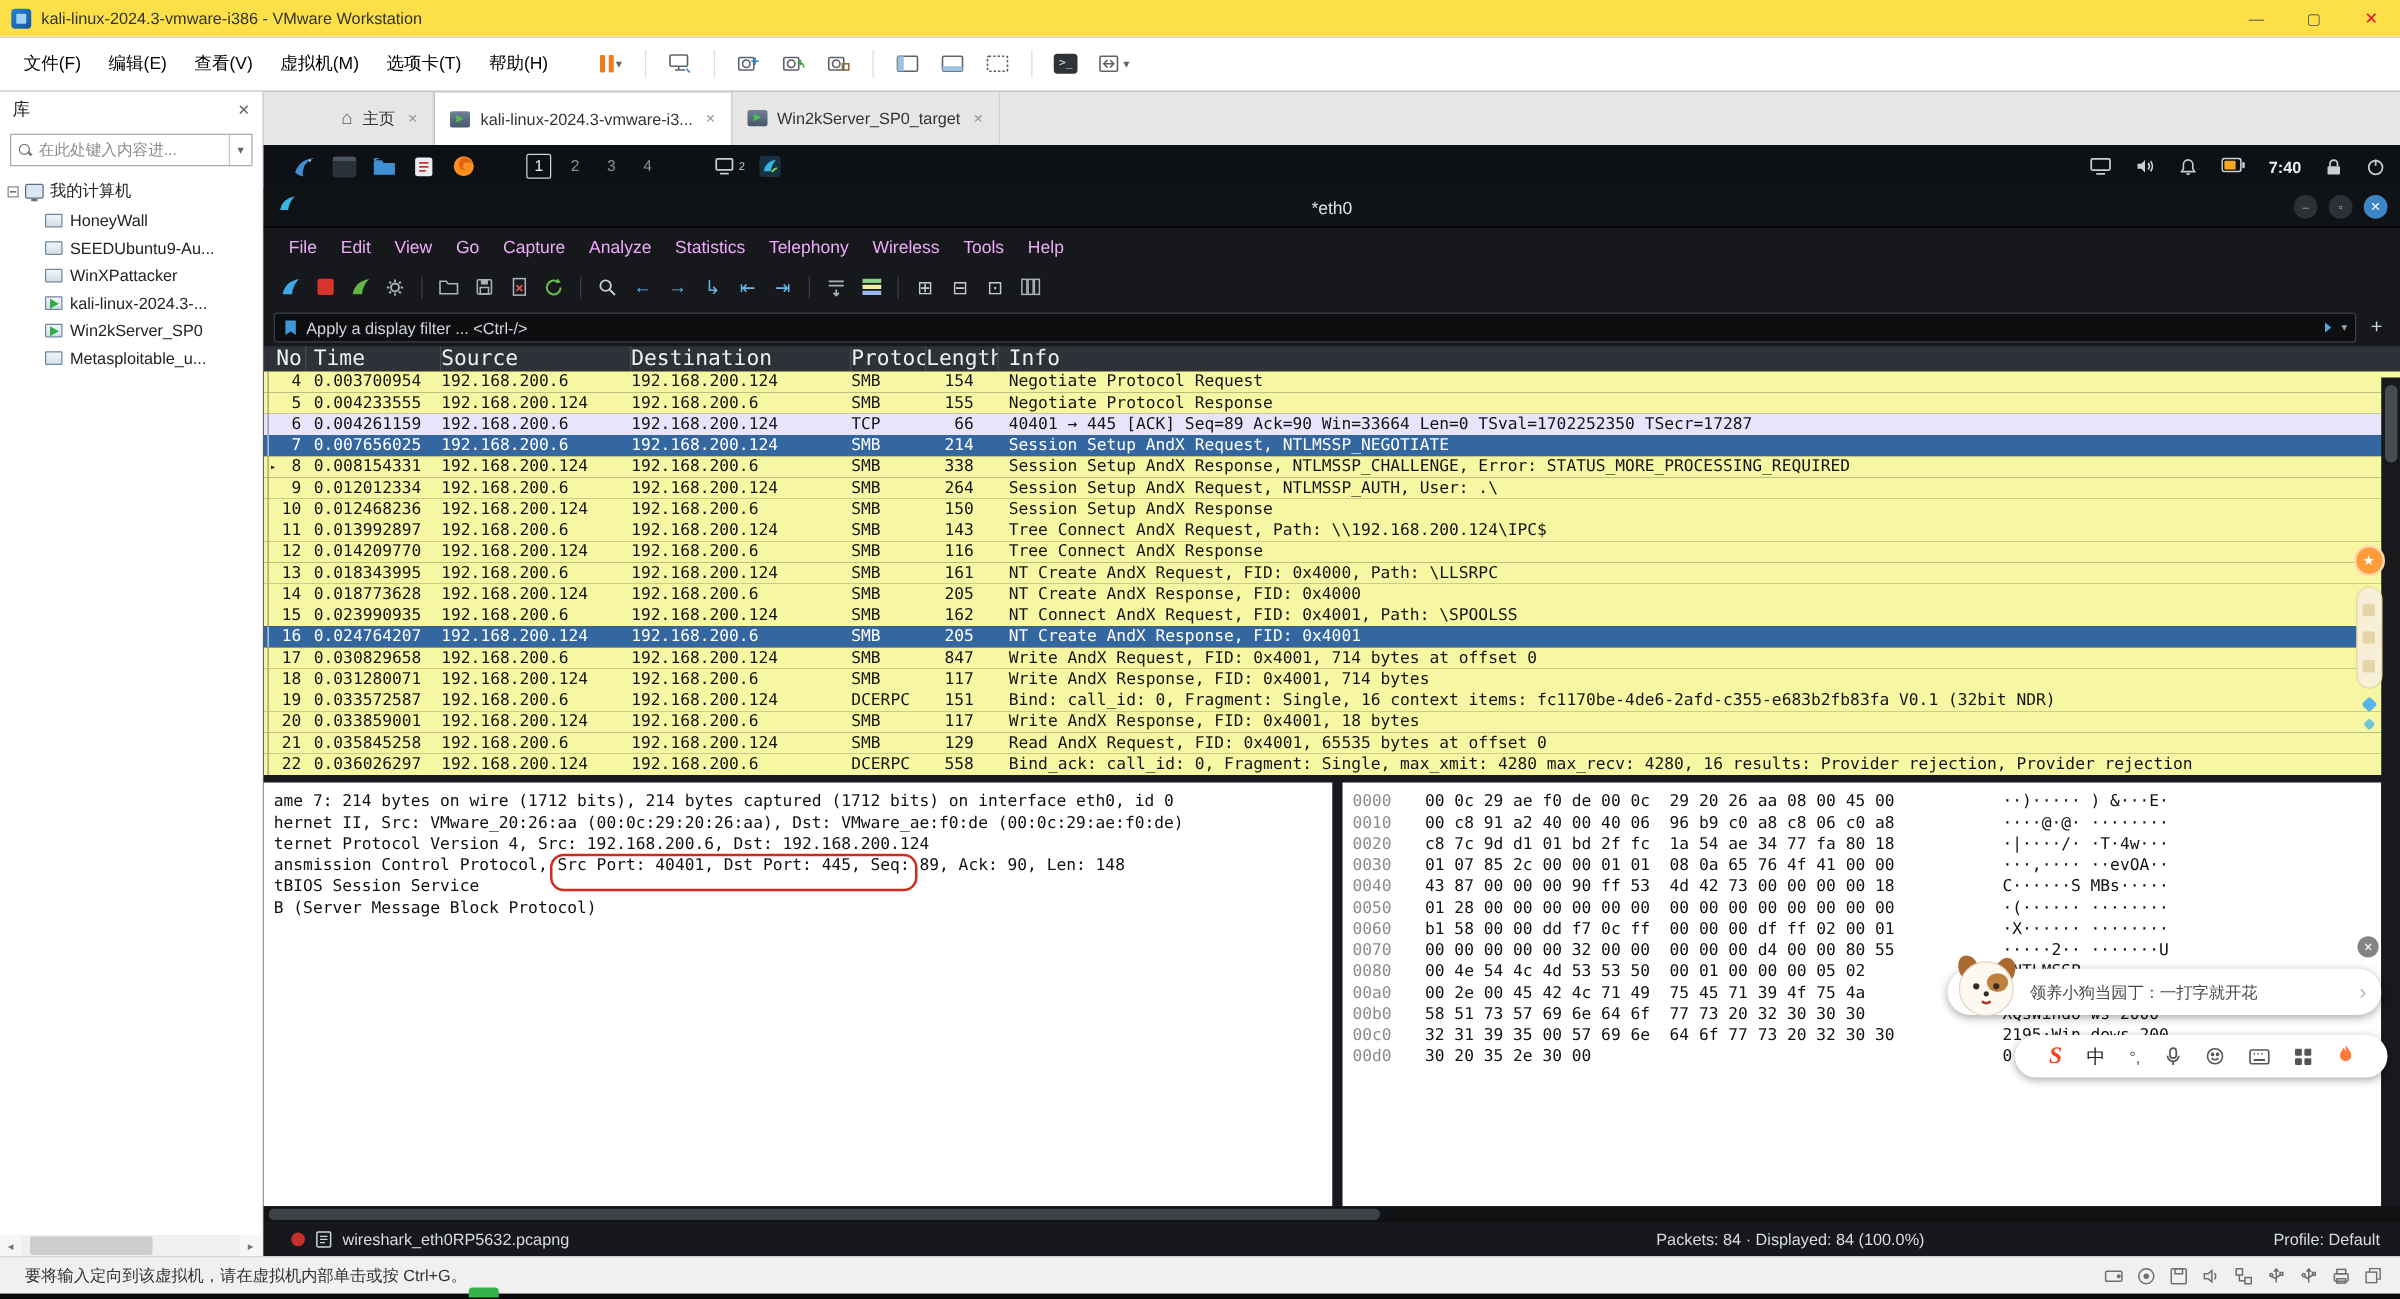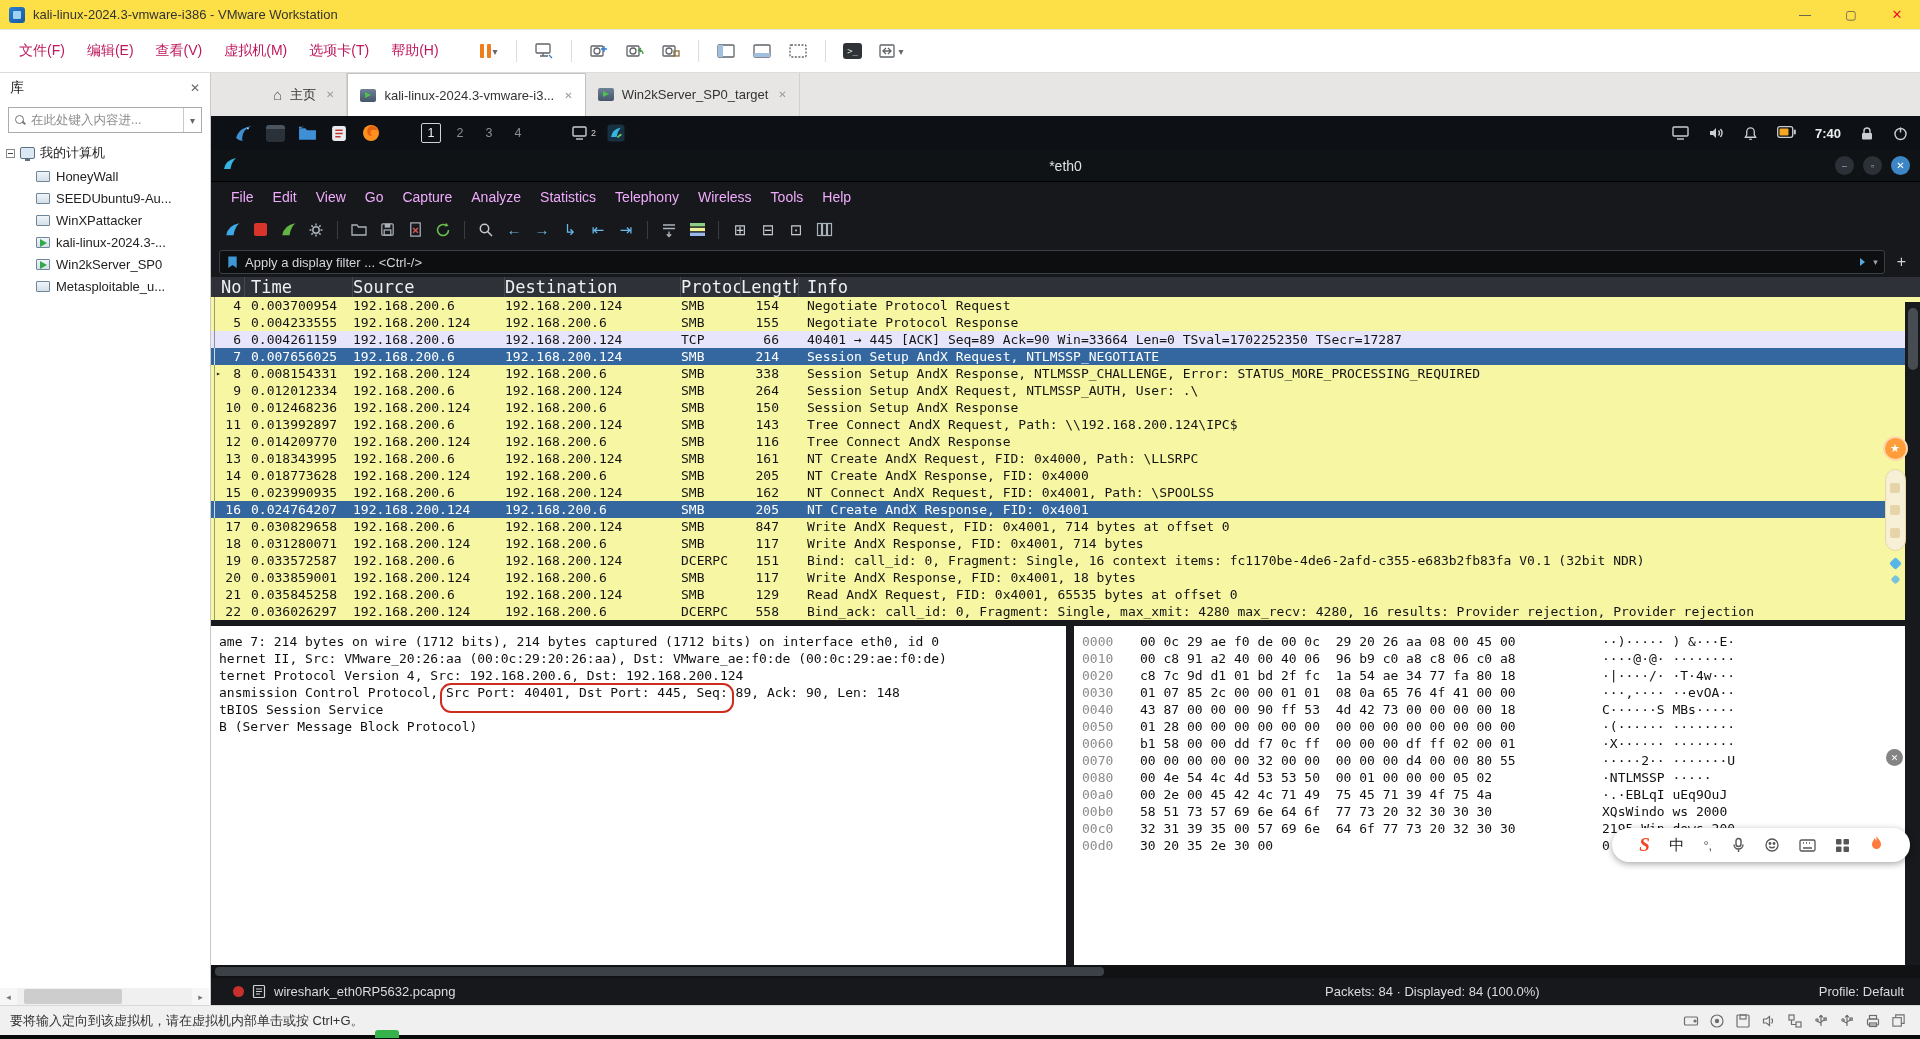--- a/index.html
+++ b/index.html
@@ -12,21 +12,21 @@
   .titlebar{position:absolute;left:0;top:0;width:100%;height:30px;background:#fde047;display:flex;align-items:center;border-bottom:1px solid #e3e3e3}
   .vmw-logo{width:16px;height:16px;margin:0 8px 0 9px;border-radius:3px;background:linear-gradient(135deg,#2a7fd4,#155a9e);position:relative}
   .vmw-logo::after{content:"";position:absolute;inset:4px;background:#9fd1f2;border-radius:1px}
   .title-text{font-size:13px;color:#333}
   .win-controls{margin-left:auto;display:flex;height:100%}
   .win-btn{width:46px;height:100%;display:flex;align-items:center;justify-content:center;font-size:12px;color:#555;cursor:default}
   .win-btn.close{color:#e8112d;font-size:13px}
 
   .menubar{position:absolute;left:0;top:30px;width:100%;height:43px;background:#fff;border-bottom:1px solid #dcdcdc;display:flex;align-items:center}
   .menus{display:flex;gap:4px;padding-left:10px}
-  .menu-item{font-size:14px;color:#be185d;padding:5px 9px;border-radius:2px}
+  .menu-item{font-size:14px;color:#000000;padding:5px 9px;border-radius:2px}
   .vm-toolbar{display:flex;align-items:center;gap:6px;margin-left:26px}
   .tb-btn{height:30px;min-width:30px;display:flex;align-items:center;justify-content:center;border-radius:3px;padding:0 3px}
   .pause-bars{display:flex;gap:3px}
   .pause-bars i{display:block;width:4px;height:14px;background:#ef7d1a;border-radius:1px}
   .caret{font-size:10px;color:#666;margin-left:2px}
   .tb-sep{width:1px;height:22px;background:#ddd;margin:0 6px}
   .tb-svg{stroke:#5f6368;fill:none;stroke-width:1.3}
   .console-chip{background:#2f3338;color:#cfe8cf;font-family:"DejaVu Sans Mono",monospace;font-size:9px;border-radius:3px;padding:3px 4px}
 
   .tabbar{position:absolute;left:211px;right:0;top:73px;height:43px;background:#e8e6e4;display:flex;align-items:stretch;padding-left:50px}
@@ -135,21 +135,21 @@
   .ws-hscroll{height:13px;background:#101214;position:relative}
   .ws-hthumb{position:absolute;left:4px;top:2px;height:9px;width:52%;background:#3c4147;border-radius:4px}
   .ws-status{height:27px;background:#16181c;display:flex;align-items:center;position:relative;color:#d9dcdf;font-size:13px}
   .reddot{width:11px;height:11px;border-radius:50%;background:#c9302c;margin:0 8px 0 22px}
   .ws-file{color:#d9dcdf}
   .ws-pkts{position:absolute;left:1114px}
   .ws-profile{position:absolute;right:16px}
 
   
   .vm-status{position:absolute;left:0;top:1005px;width:100%;height:30px;background:#f0f0f0;border-top:1px solid #d8d8d8;display:flex;align-items:center;font-size:13px;color:#333}
-  .vm-status .hint{margin-left:10px}
+  .vm-status .hint{margin-left:20px}
   .status-icons{margin-left:auto;display:flex;align-items:center;gap:10px;margin-right:14px}
   .sic{stroke:#6e6e6e;fill:none;stroke-width:1.2}
   .bottom-strip{position:absolute;left:0;top:1035px;width:100%;height:4px;background:#0a0a0a}
   .green-sliver{position:absolute;left:375px;top:1030px;width:24px;height:8px;background:#35b24a;border-radius:3px 3px 0 0}
 
   
   .float-widget{position:absolute;left:1880px;top:436px;width:30px;display:flex;flex-direction:column;align-items:center;gap:8px}
   .fw-circle{width:25px;height:25px;border-radius:50%;background:#ff9d3b;border:2px solid #ffd9ad;display:flex;align-items:center;justify-content:center;color:#fff;font-size:11px}
   .fw-pill{width:21px;height:82px;background:#f8f0d6;border:1px solid #e7d6a4;border-radius:11px;display:flex;flex-direction:column;align-items:center;justify-content:space-evenly}
   .fw-pill i{display:block;width:10px;height:10px;background:#e5d5a8;border-radius:2px}
@@ -956,20 +956,35 @@
     <span class="fw-pill">
         <i></i>
         <i></i>
         <i></i>
       </span>
     <span class="fw-spark"></span>
     <span class="fw-spark" style="width:7px;height:7px;opacity:.8"></span>
   </div>
 
   <span class="ad-close">✕</span>
+  <div class="ime-ad">
+    <svg class="mascot" viewBox="0 0 58 58">
+      <ellipse cx="15" cy="15" rx="8" ry="11" fill="#a86a2f" transform="rotate(-22 15 15)"></ellipse>
+      <ellipse cx="44" cy="17" rx="8" ry="11" fill="#a86a2f" transform="rotate(20 44 17)"></ellipse>
+      <circle cx="29" cy="31" r="21.5" fill="#fdf8f0" stroke="#e2d6c4"></circle>
+      <ellipse cx="38" cy="26" rx="8.5" ry="7.5" fill="#c08040"></ellipse>
+      <circle cx="21" cy="29" r="2.5" fill="#3a2c1e"></circle>
+      <circle cx="37" cy="29" r="2.5" fill="#3a2c1e"></circle>
+      <ellipse cx="29" cy="37" rx="4.5" ry="3.5" fill="#fff"></ellipse>
+      <circle cx="29" cy="35" r="2.1" fill="#3a2c1e"></circle>
+      <path d="M25.5 41 Q29 44 32.5 41" stroke="#b23b2e" stroke-width="2" fill="none"></path>
+    </svg>
+    <span class="ad-text">领养小狗当园丁：一打字就开花</span>
+    <span class="ad-chevron">›</span>
+  </div>
 
   <div class="ime-bar">
     <span class="sogou-s">S</span>
     <span class="ime-zh">中</span>
     <span class="ime-punct">°,</span>
     <svg width="13" height="16" viewBox="0 0 13 16" stroke="#555" fill="none" stroke-width="1.4">
         <rect x="4" y="1.5" width="5" height="8" rx="2.5"></rect>
         <path d="M2 7.5a4.5 4.5 0 0 0 9 0M6.5 12v3"></path>
       </svg>
     <svg width="16" height="16" viewBox="0 0 16 16" stroke="#555" fill="none" stroke-width="1.3">

